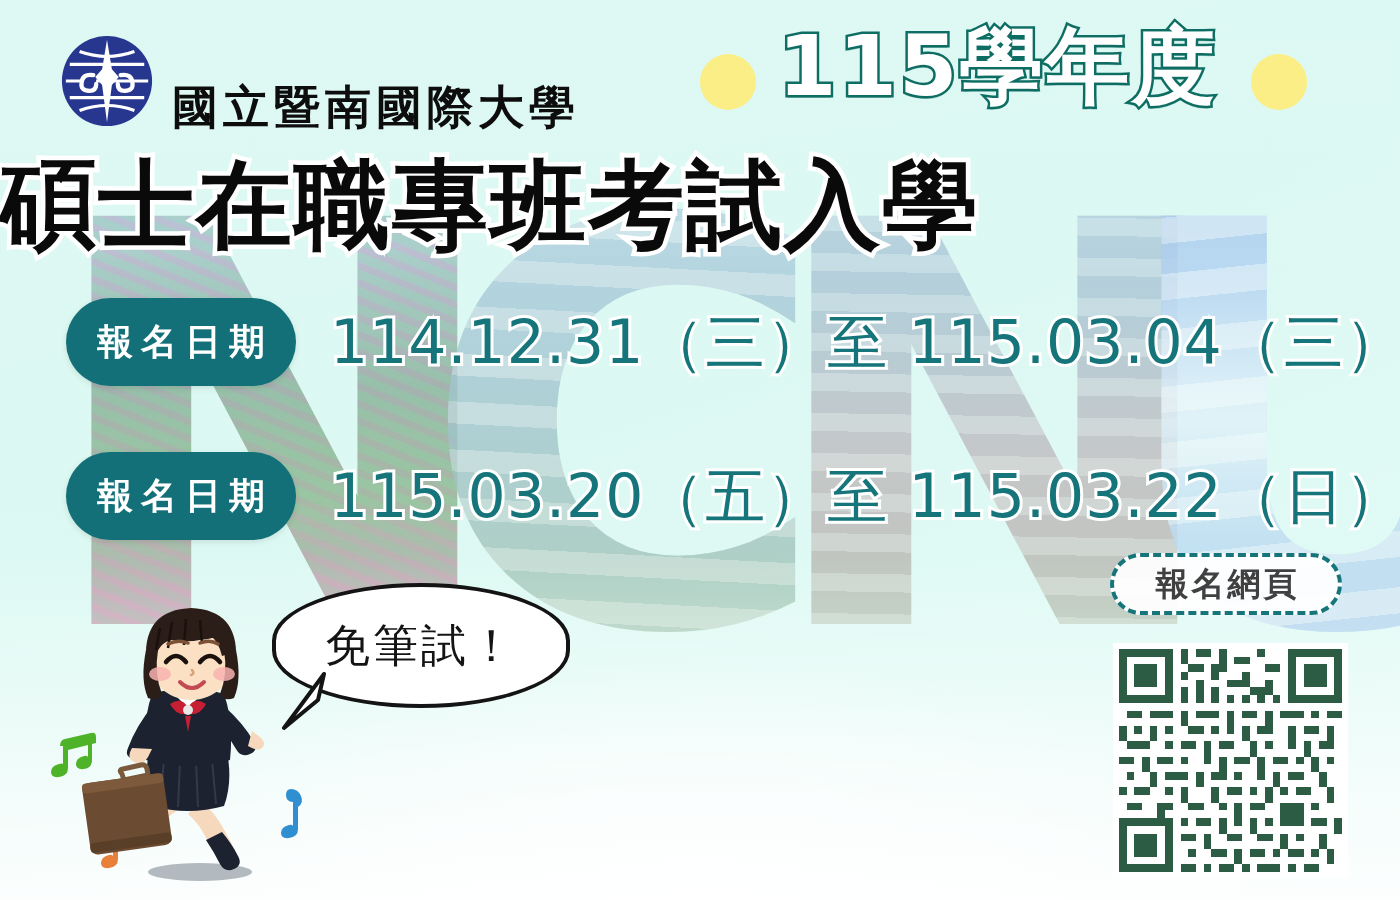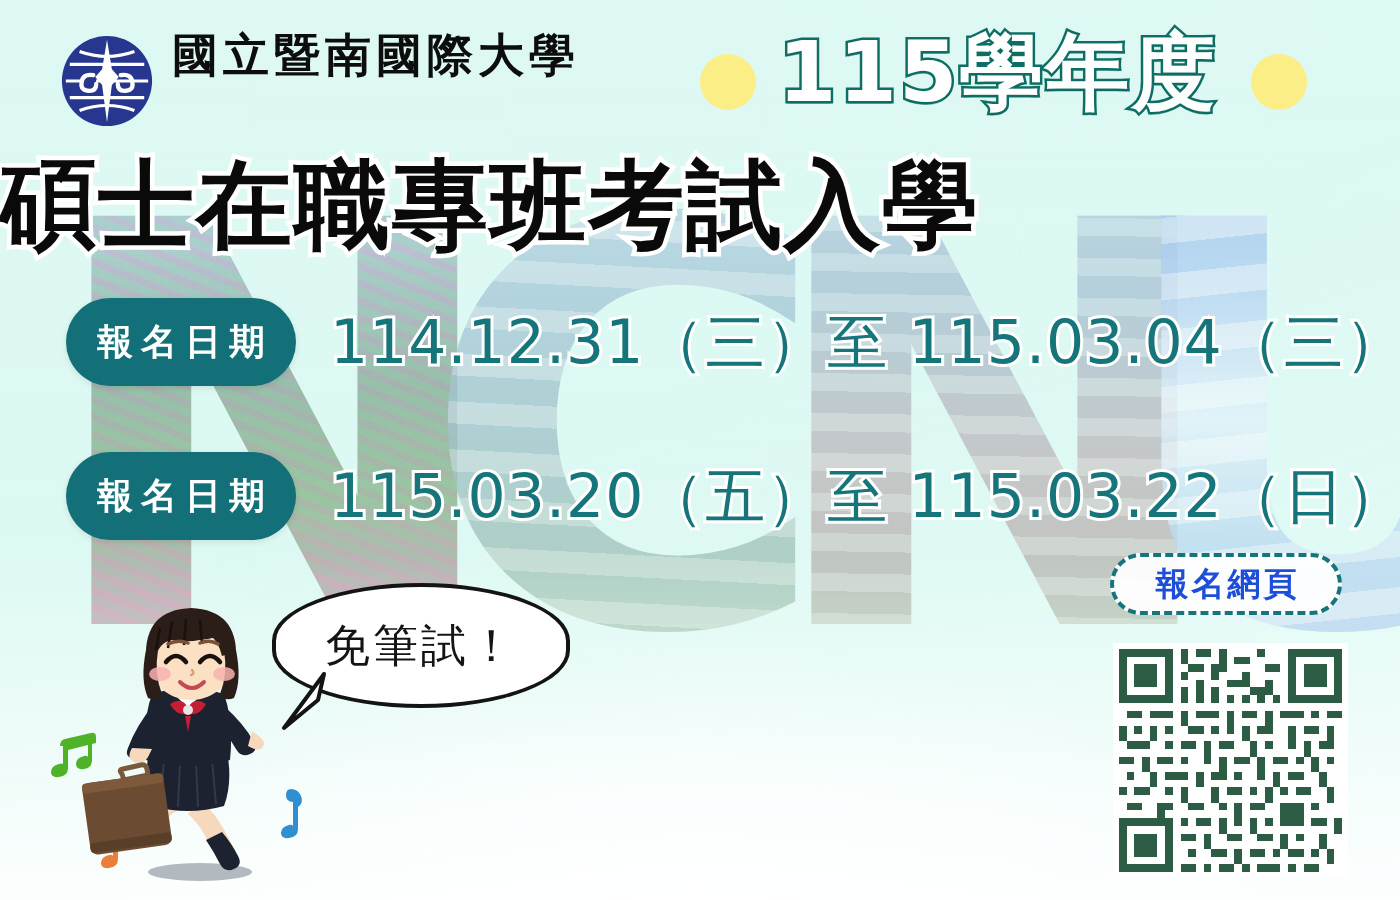--- a/index.html
+++ b/index.html
@@ -63,40 +63,40 @@
       repeating-linear-gradient(-6deg, rgba(255,255,255,.5) 0 26px, rgba(130,170,225,.3) 26px 56px);
     background-blend-mode:screen;
   }
   .wm-wash{
     position:absolute;inset:0;
     background:linear-gradient(180deg, rgba(223,250,244,.42) 0%, rgba(223,250,244,.18) 30%, rgba(223,250,244,.30) 62%, rgba(255,255,255,.62) 88%, rgba(255,255,255,.9) 100%);
     pointer-events:none;
   }
 
   
-  .logo-block{position:absolute;left:58px;top:32px;display:flex;align-items:flex-start;gap:16px;}
+  .logo-block{position:absolute;left:58px;top:32px;display:flex;align-items:flex-end;gap:16px;}
   .emblem{width:98px;height:98px;flex:0 0 98px;}
   .uni-names{display:flex;flex-direction:column;line-height:1;}
   .uni-zh{
     font-family:"DejaVu Serif","Liberation Serif",serif;
     font-weight:700;font-size:46px;color:#0d0d0d;letter-spacing:5px;
     white-space:nowrap;
   }
   .uni-en{
     font-family:"Liberation Serif","DejaVu Serif",serif;
     font-weight:700;font-size:31px;color:#0d0d0d;letter-spacing:.3px;
     margin-top:7px;white-space:nowrap;
   }
 
   .dot{position:absolute;border-radius:50%;background:#fcee86;}
   .dot-left{left:700px;top:54px;width:56px;height:56px;}
   .dot-right{left:1251px;top:54px;width:56px;height:56px;}
 
   .year-badge{
-    position:absolute;left:778px;top:28px;
+    position:absolute;left:778px;top:22px;
     font-family:"DejaVu Sans","Liberation Sans",sans-serif;
     font-weight:700;font-size:84px;line-height:1.05;
     color:#ffffff;letter-spacing:2px;white-space:nowrap;
     -webkit-text-stroke:5px #0f6e63;
     paint-order:stroke fill;
     text-shadow:0 3px 0 rgba(15,110,99,.35);
   }
 
   
   .main-title{
@@ -131,21 +131,21 @@
     paint-order:stroke fill;
   }
 
   
   .reg-btn{
     position:absolute;left:1110px;top:553px;
     width:232px;height:62px;border-radius:60px;
     background:rgba(255,255,255,.93);
     border:4px dashed #15757a;
     display:flex;align-items:center;justify-content:center;
-    color:#1d4ed8;
+    color:#404040;
     font-family:"DejaVu Serif","Liberation Serif",serif;
     font-weight:700;font-size:33px;letter-spacing:3px;text-indent:3px;
     box-sizing:border-box;
   }
 
   
   .qr-wrap{
     position:absolute;left:1113px;top:643px;
     width:235px;height:235px;background:#ffffff;padding:6px;box-sizing:border-box;
   }

